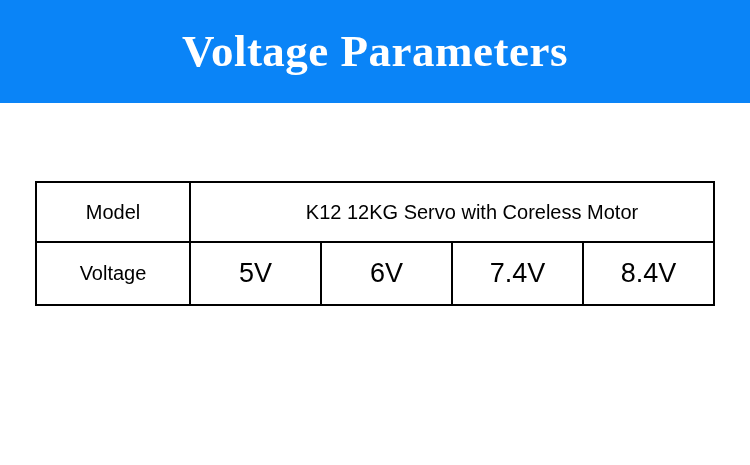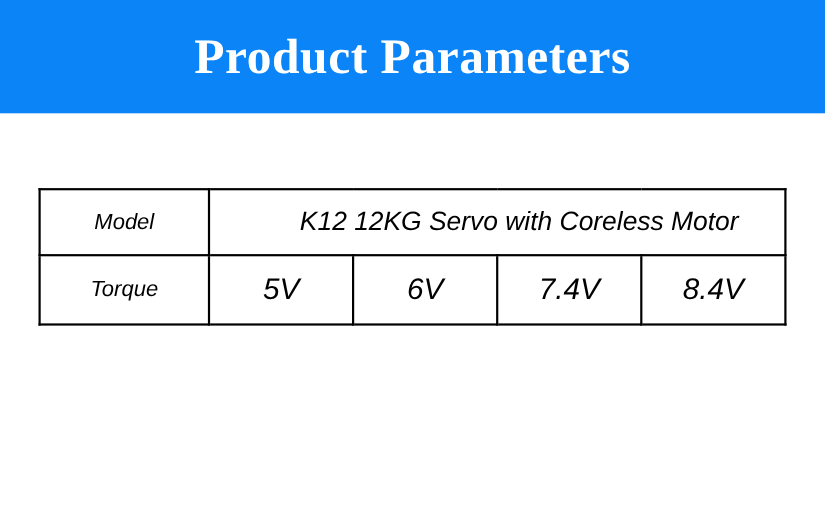--- a/index.html
+++ b/index.html
@@ -34,40 +34,39 @@
     color: #ffffff;
     font-family: "Liberation Serif", serif;
     font-weight: bold;
     font-size: 45px;
     letter-spacing: 0.5px;
     line-height: 1;
   }
   .spec-table {
     position: absolute;
     left: 35px;
-    top: 171px;
+    top: 181px;
     width: 680px;
     border-collapse: collapse;
     table-layout: fixed;
-    font-style: italic;
   }
   .spec-table td {
     border: 2px solid #000000;
     text-align: center;
     vertical-align: middle;
     color: #000000;
     padding: 0;
   }
   .row-label {
     width: 152px;
     font-size: 20px;
     height: 58px;
   }
   .row-model .model-value {
-    font-size: 24px;
+    font-size: 20px;
     height: 58px;
     padding-left: 40px;
   }
   .row-voltage td.val {
     font-size: 27px;
     height: 61px;
   }
   .row-speed td.val {
     font-size: 19px;
     height: 61px;
@@ -82,31 +81,31 @@
   .row-torque .row-label {
     font-size: 20px;
   }
 </style>
 </head>
 <body>
 
 <div class="page">
 
   <div class="header-banner">
-    <div class="header-title">Product Parameters</div>
+    <div class="header-title">Voltage Parameters</div>
   </div>
 
   <table class="spec-table">
     <tbody>
       <tr class="row-model">
         <td class="row-label">Model</td>
         <td class="model-value" colspan="4">K12 12KG Servo with Coreless Motor</td>
       </tr>
       <tr class="row-voltage">
-        <td class="row-label">Torque</td>
+        <td class="row-label">Voltage</td>
         <td class="val">5V</td>
         <td class="val">6V</td>
         <td class="val">7.4V</td>
         <td class="val">8.4V</td>
       </tr>
     </tbody>
   </table>
 
 </div>
 

